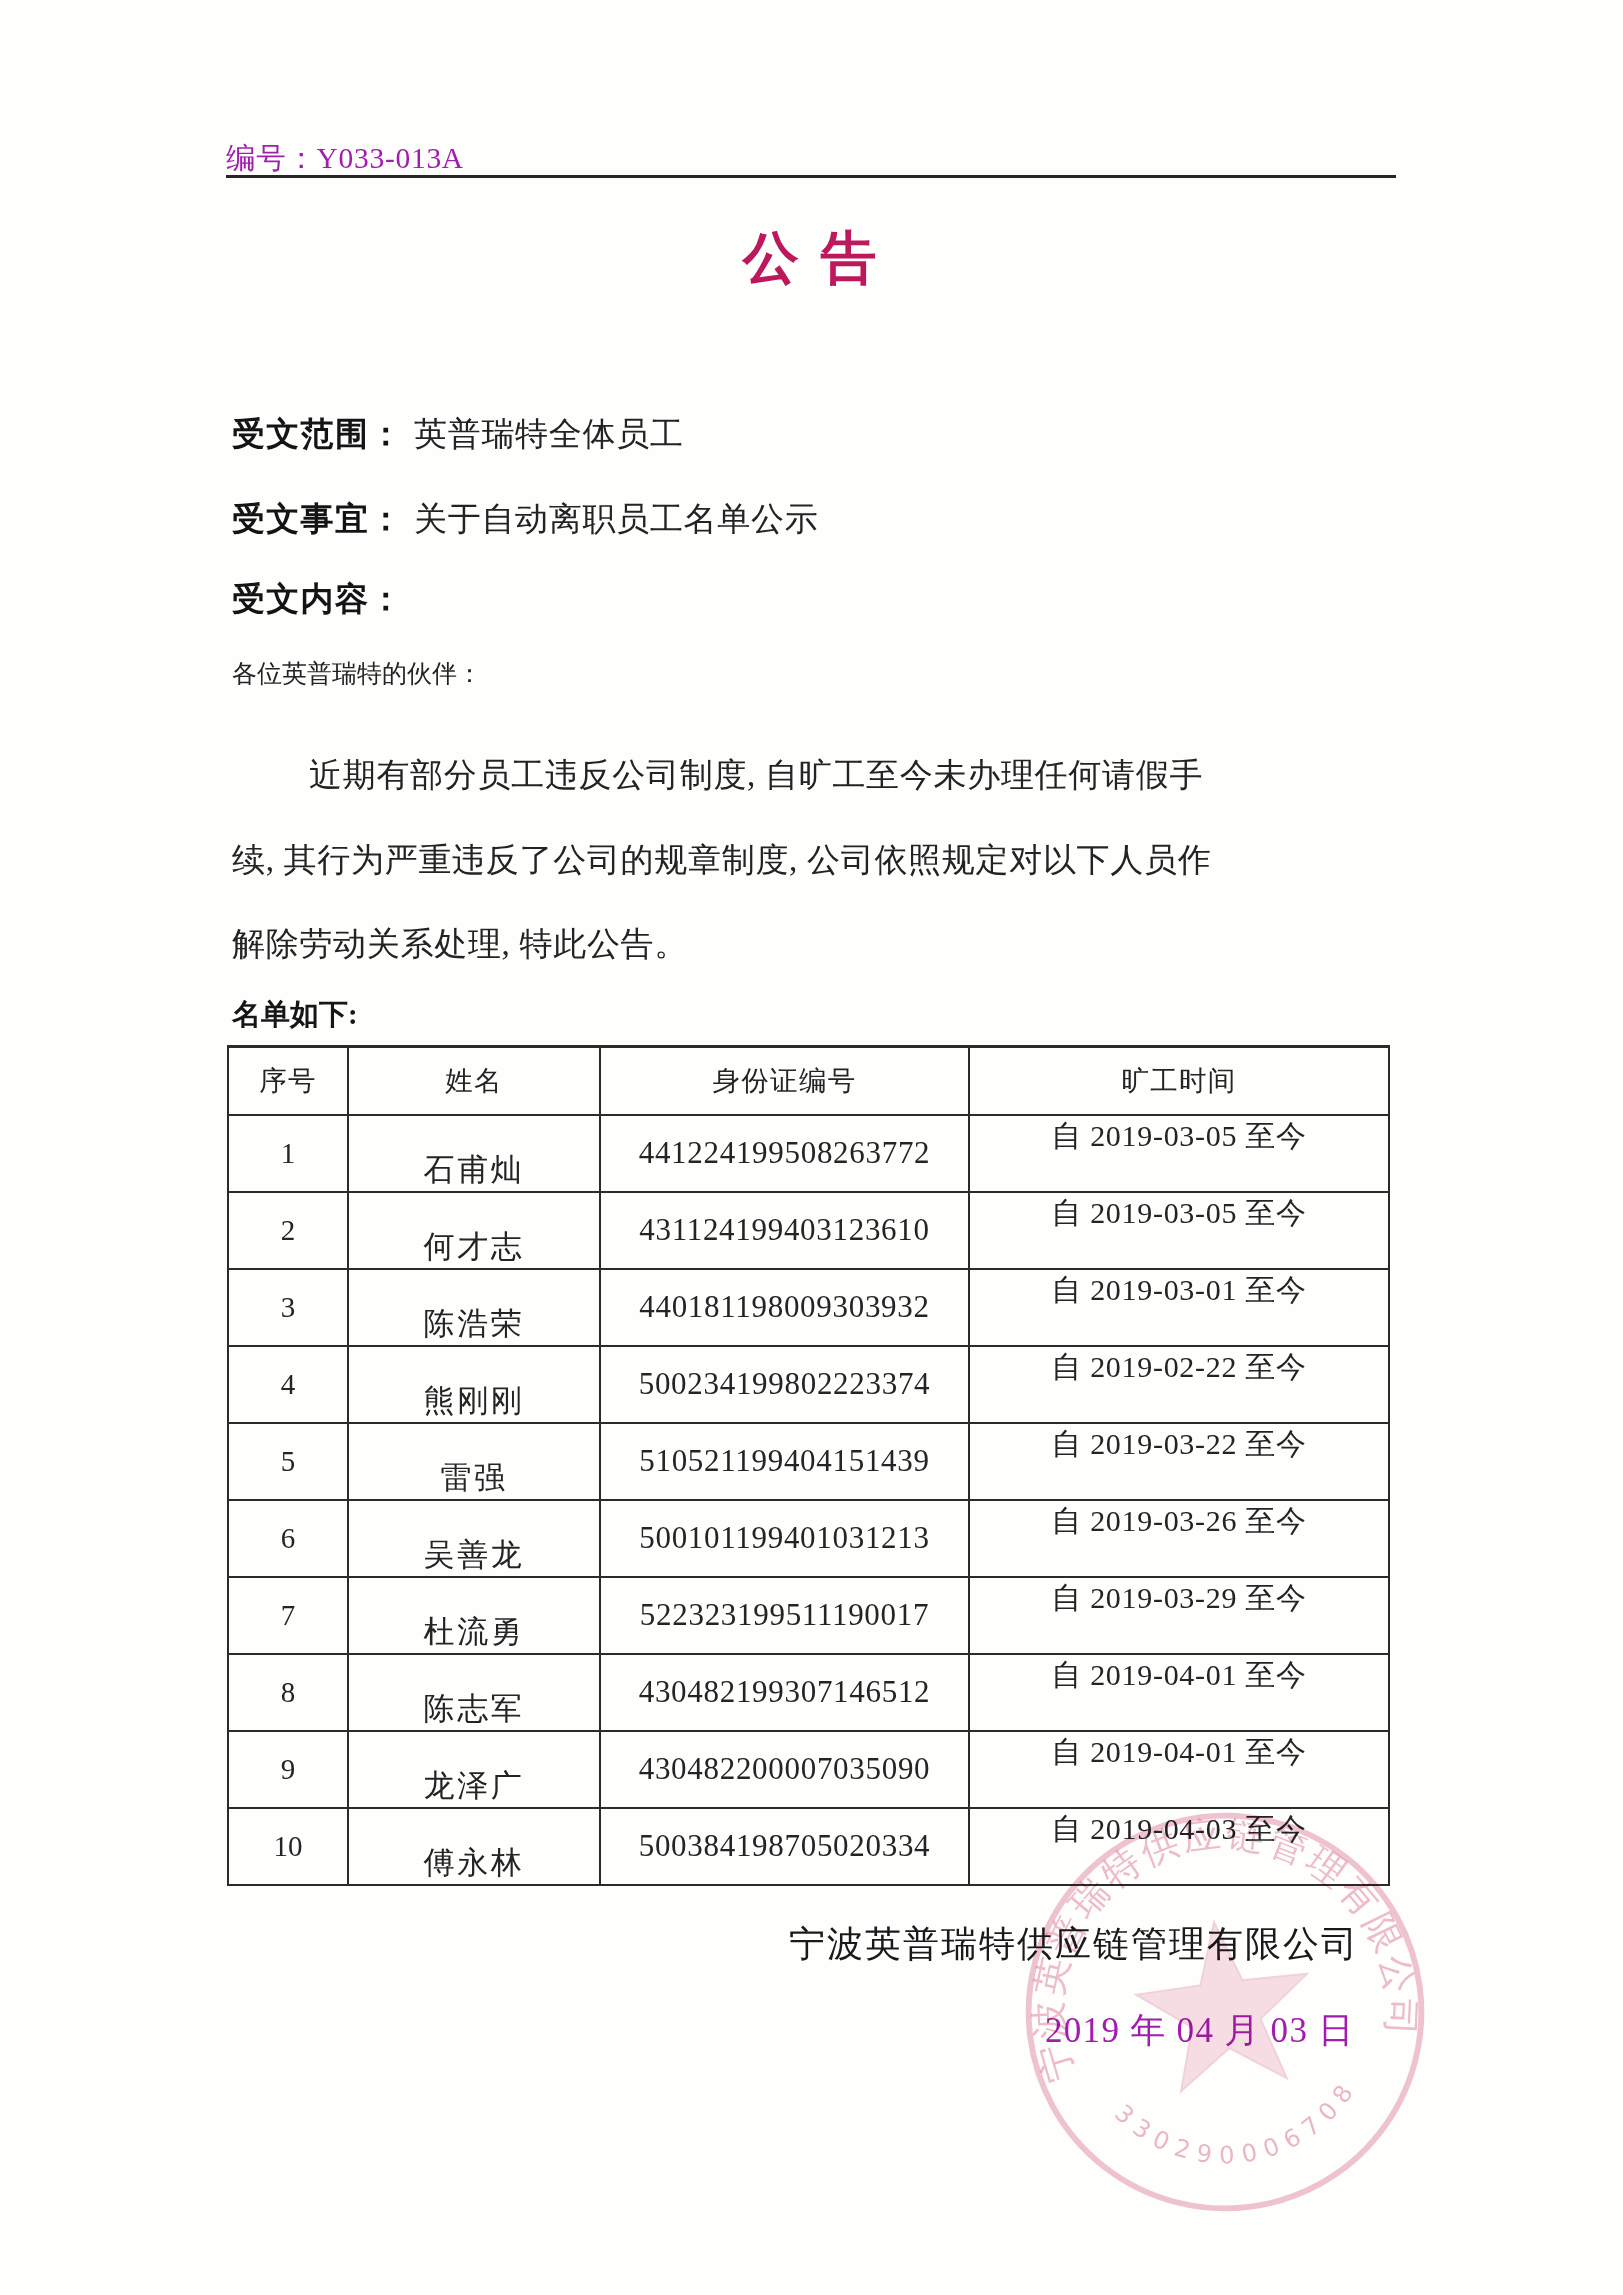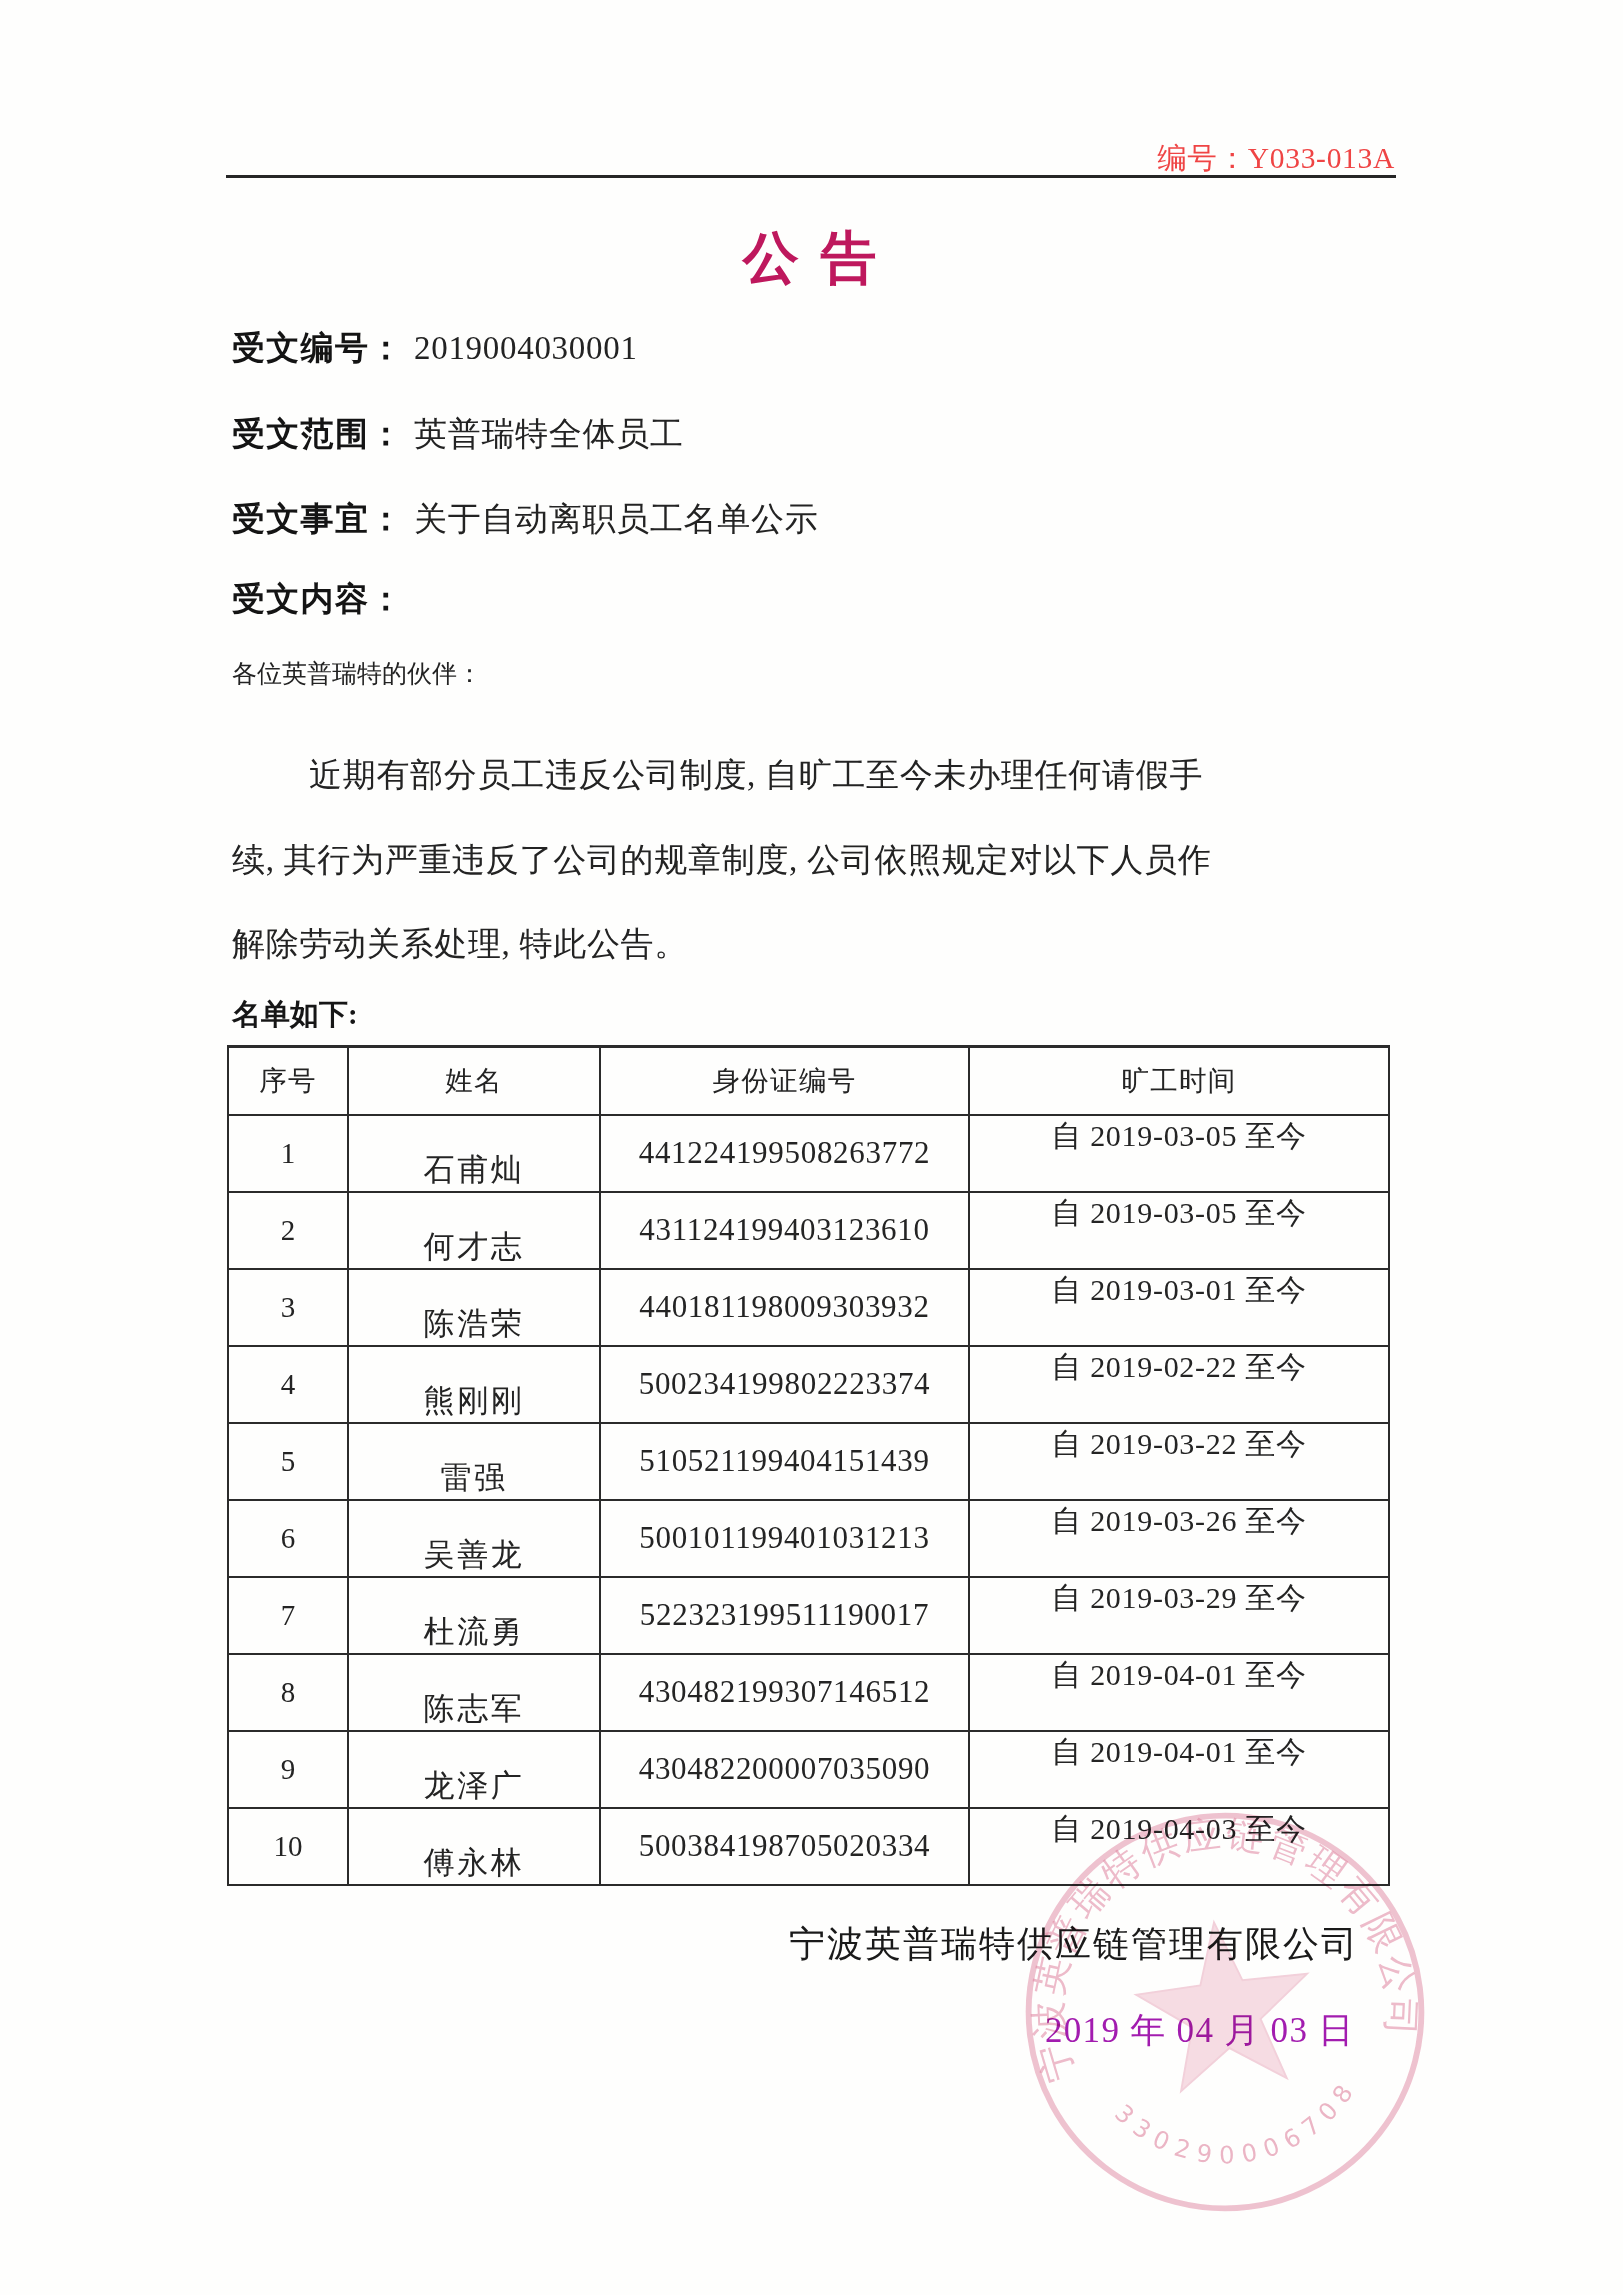--- a/index.html
+++ b/index.html
@@ -8,21 +8,21 @@
     width:1623px;height:2295px;
     background:#fefefd;
     font-family:"Liberation Serif","DejaVu Serif",serif;
     color:#1d1d1d;
     overflow:hidden;
   }
   .abs{position:absolute;}
   
   .ref{
     top:139px;left:226px;width:1169px;
-    text-align:right;font-size:29.5px;letter-spacing:0.7px;color:#ef4444;
+    font-size:29.5px;letter-spacing:0.7px;color:#a21caf;
   }
   .hrule{
     top:175px;left:226px;width:1170px;height:3.3px;background:#262626;
   }
   .title{
     top:221px;left:0;width:1623px;margin:0;
     text-align:center;font-size:56px;font-weight:700;letter-spacing:3.9px;color:#be185d;
   }
   .field{display:flex;align-items:baseline;gap:10.5px;left:232px;font-size:33px;}
   .field .flabel{font-weight:700;color:#141414;letter-spacing:1.3px;}
@@ -86,24 +86,20 @@
 </style>
 </head>
 <body>
 
 <div class="page">
 
   <div class="abs ref">编号：Y033-013A</div>
   <div class="abs hrule"></div>
   <h1 class="abs title">公  告</h1>
 
-  <div class="abs field f1">
-    <span class="flabel">受文编号：</span>
-    <span class="fvalue">2019004030001</span>
-  </div>
   <div class="abs field f2">
     <span class="flabel">受文范围：</span>
     <span class="fvalue">英普瑞特全体员工</span>
   </div>
   <div class="abs field f3">
     <span class="flabel">受文事宜：</span>
     <span class="fvalue">关于自动离职员工名单公示</span>
   </div>
   <div class="abs field f4">
     <span class="flabel">受文内容：</span>

